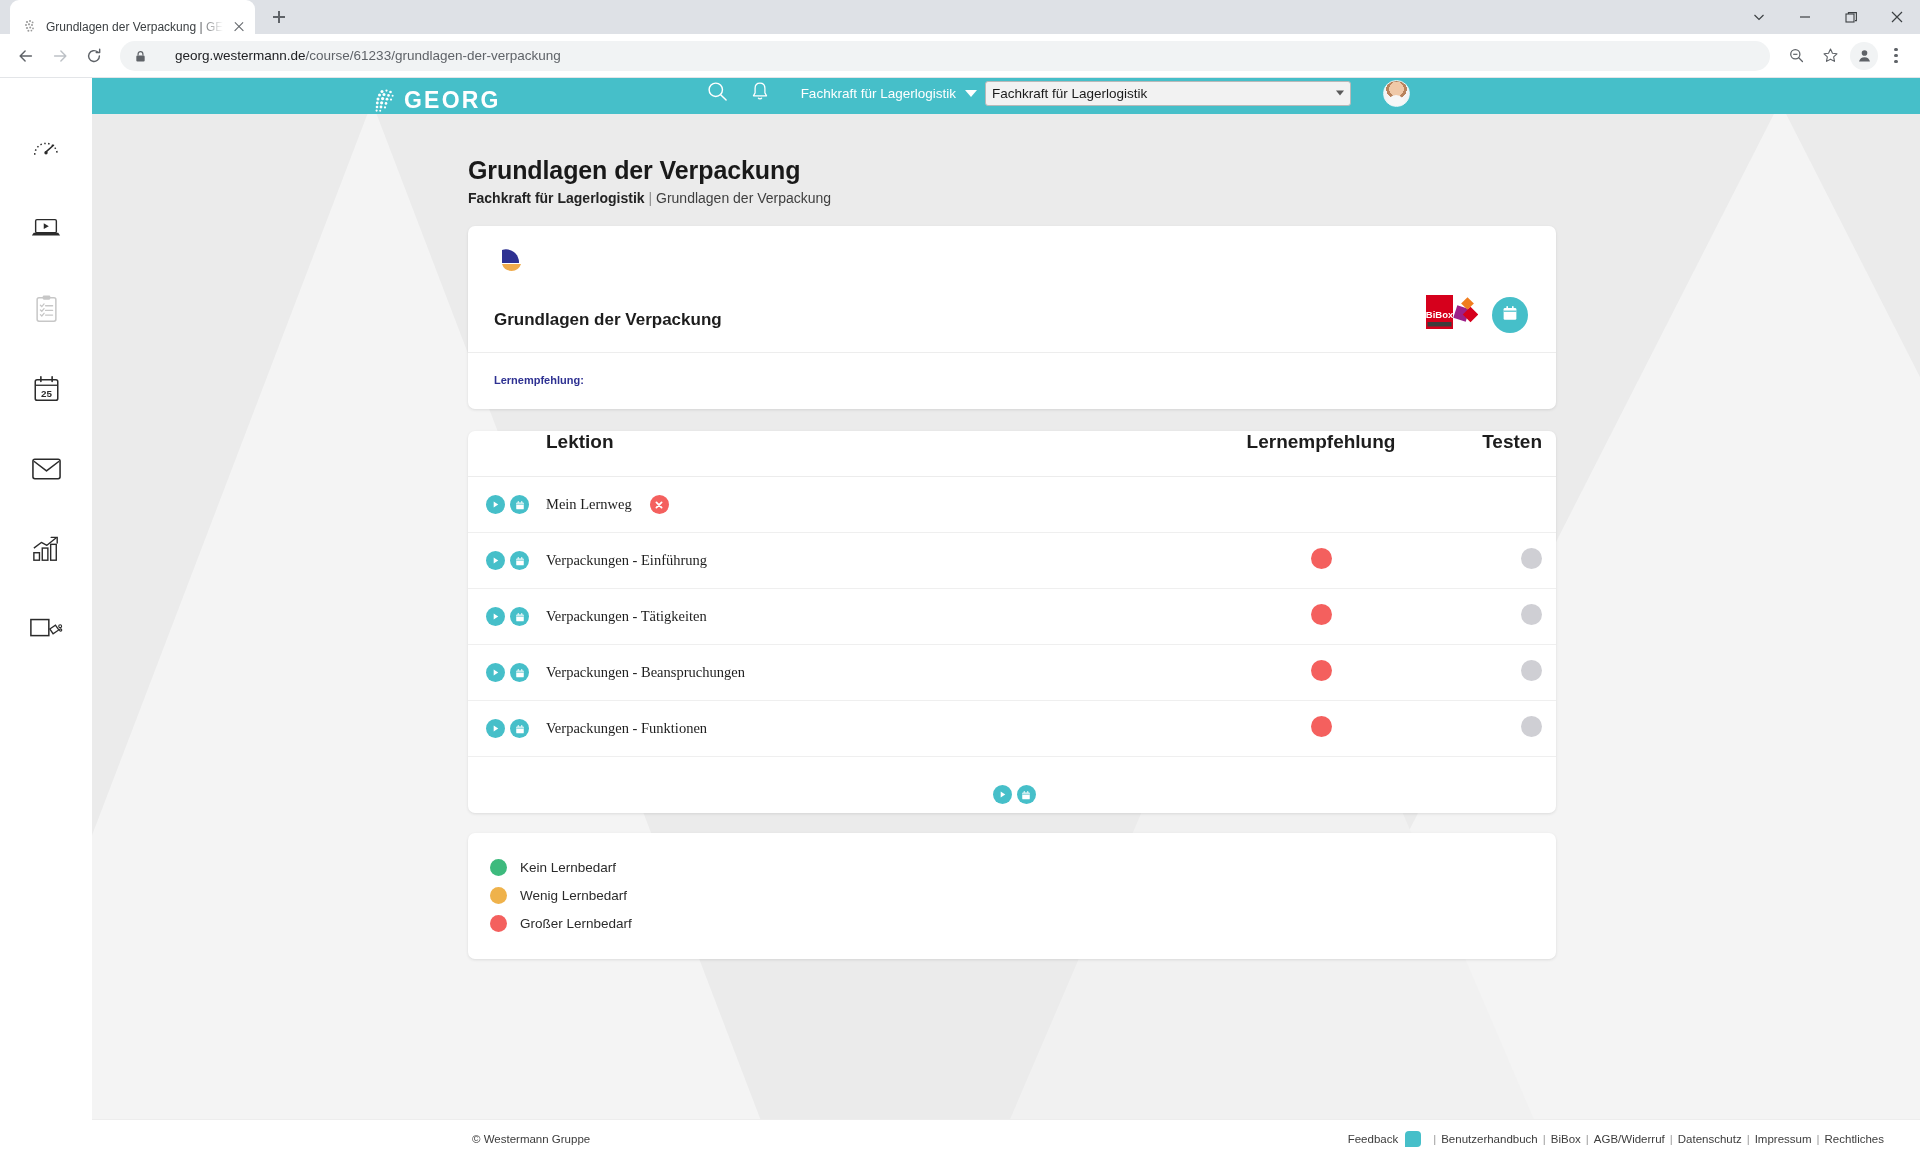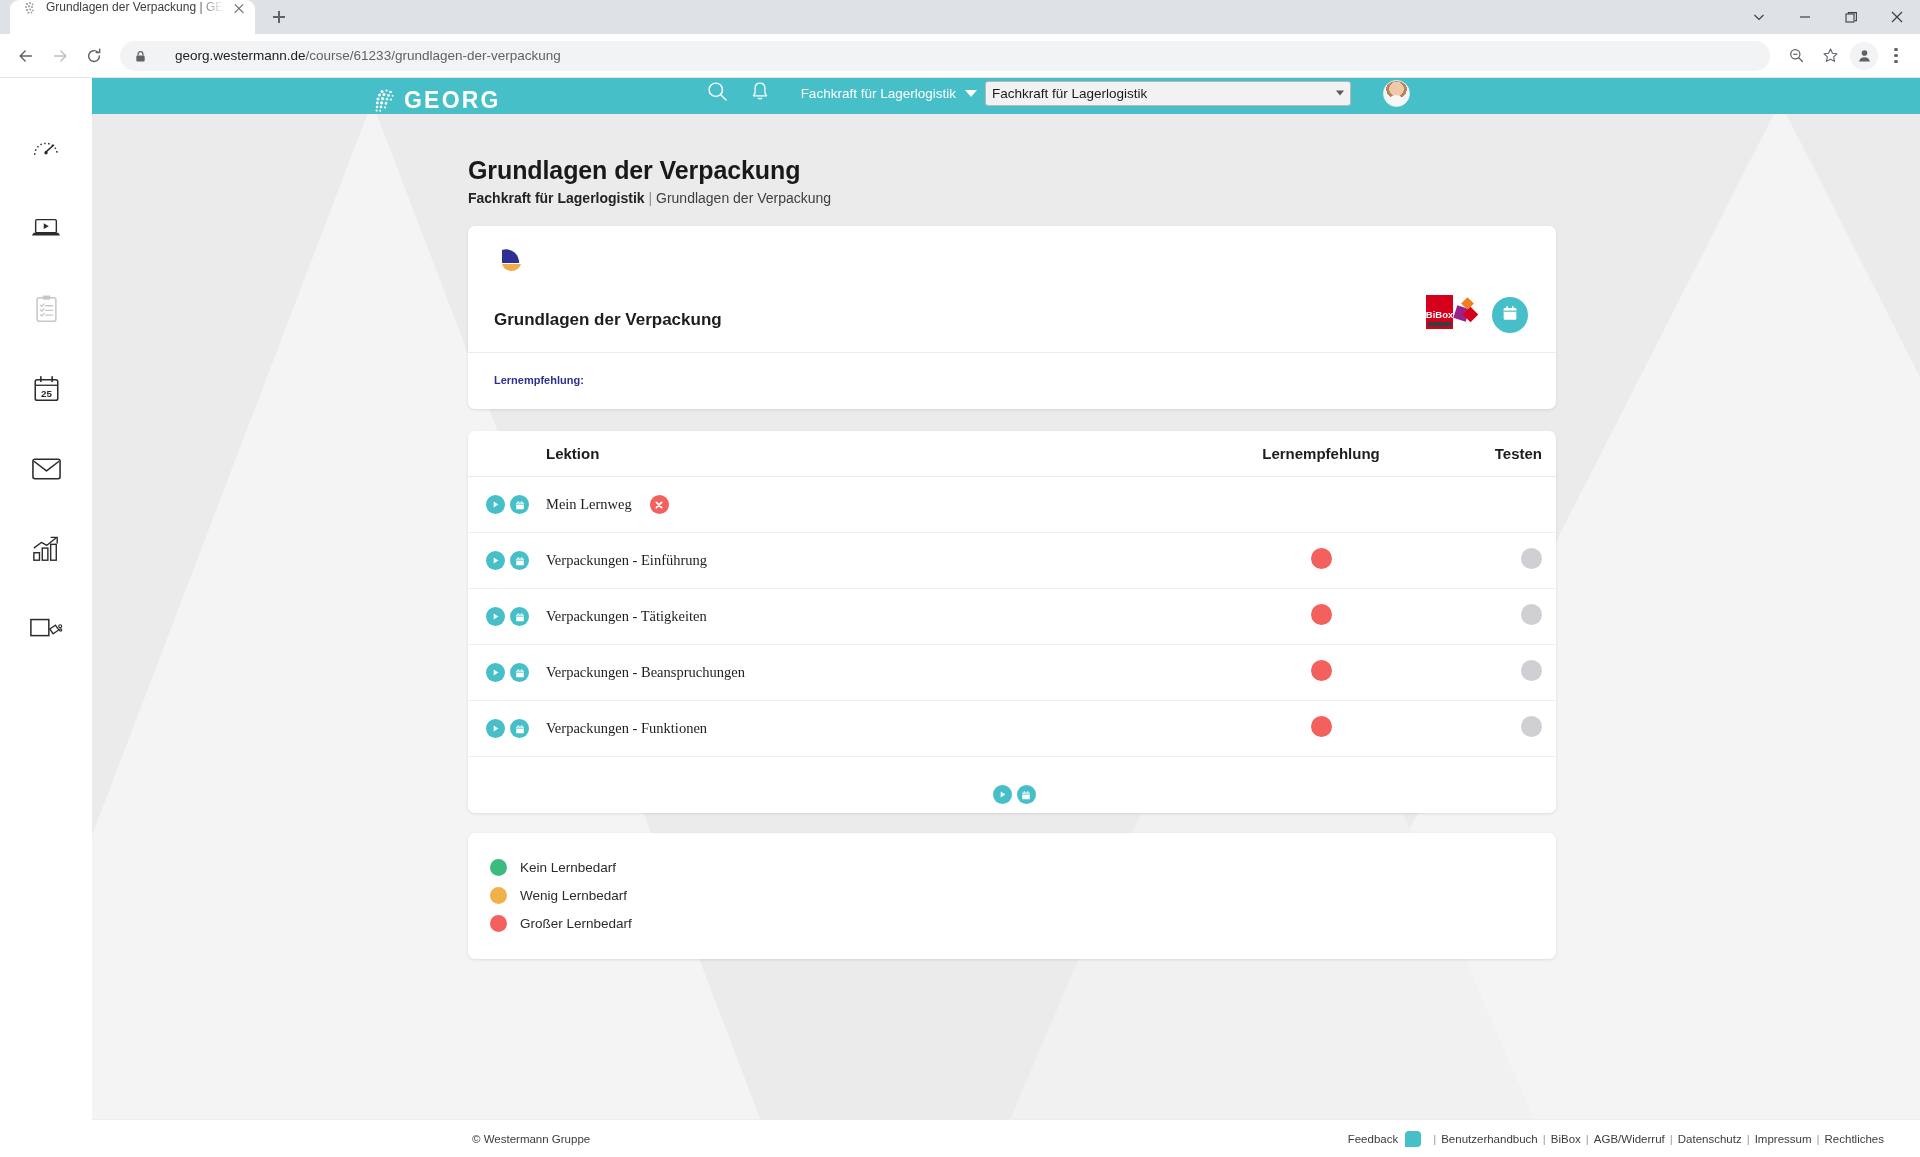--- a/index.html
+++ b/index.html
@@ -11,21 +11,21 @@
   }
 
   
   .browser-tabstrip {
     height: 34px; background: #dee1e6;
     display: flex; align-items: flex-end; position: relative;
   }
   .tab {
     margin-left: 10px; height: 34px; width: 245px;
     background: #fff; border-radius: 9px 9px 0 0;
-    display: flex; align-items: flex-start; padding: 0 8px 0 12px; gap: 8px;
+    display: flex; align-items: flex-end; padding: 0 8px 0 12px; gap: 8px;
   }
   .tab-favicon {
     width: 16px; height: 16px; flex: 0 0 16px;
     position: relative; opacity: .85;
   }
   .tab-favicon svg { display:block; }
   .tab-title {
     font-size: 12px; color: #3c4043; white-space: nowrap;
     overflow: hidden; flex: 1;
     -webkit-mask-image: linear-gradient(to right, #000 85%, transparent 100%);
@@ -224,22 +224,22 @@
   }
   .progress-track {
     flex: 1; height: 7px; border-radius: 4px; background: transparent; margin-left: 8px;
   }
   .progress-fill { height: 7px; border-radius: 4px; }
 
   
   .table-card { background:#fff; border-radius: 7px; margin-top: 22px;
     box-shadow: 0 1px 3px rgba(0,0,0,0.10); overflow: hidden; }
   .t-head {
-    display: flex; align-items: center; height: 46px;
-    font-size: 15px; font-weight: 700; color: #1d1d1d;
+    display: flex; align-items: flex-start; height: 46px;
+    font-size: 19px; font-weight: 700; color: #1d1d1d;
     border-bottom: 1px solid #ececec;
   }
   .col-icons { width: 75px; flex: 0 0 75px; }
   .col-lesson { flex: 1; padding-left: 3px; }
   .col-rec { width: 230px; flex: 0 0 230px; text-align: center; }
   .col-test { width: 120px; flex: 0 0 120px; text-align: right; padding-right: 14px; }
   .t-row {
     display: flex; align-items: center; height: 56px;
     border-bottom: 1px solid #efefef; font-size: 14.5px; color: #1d1d1d; font-family: Liberation Serif, serif;
   }

